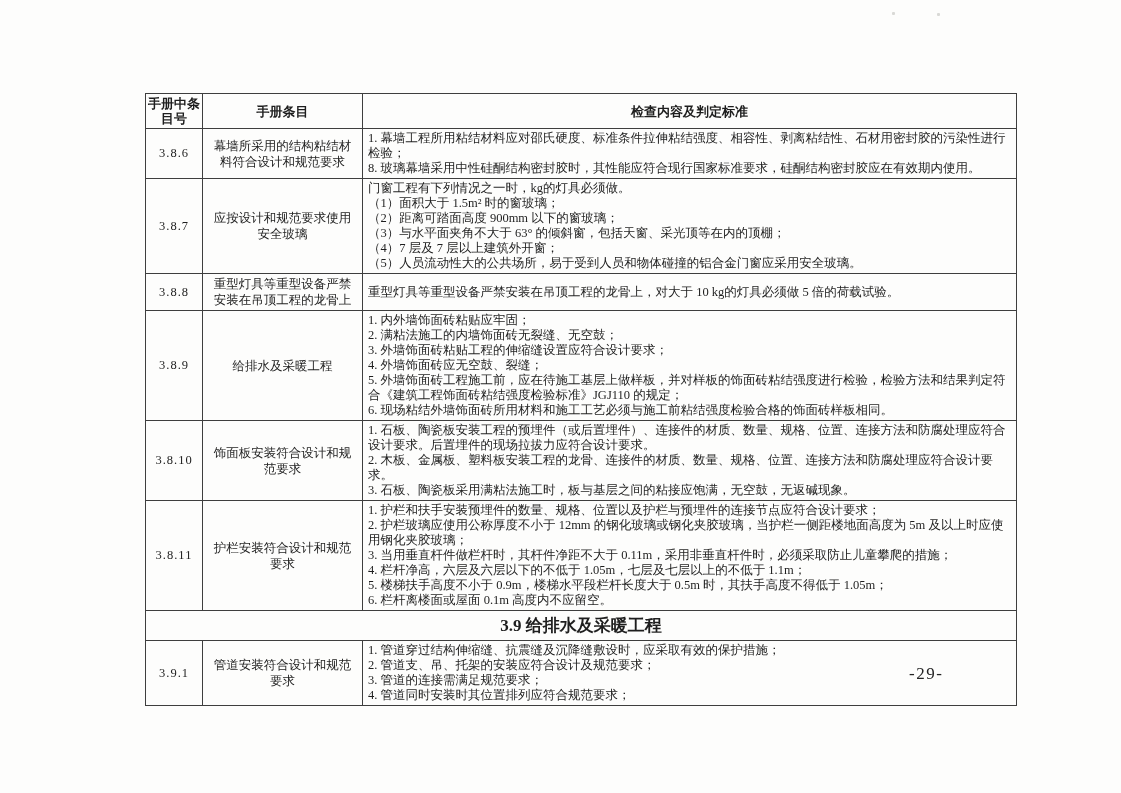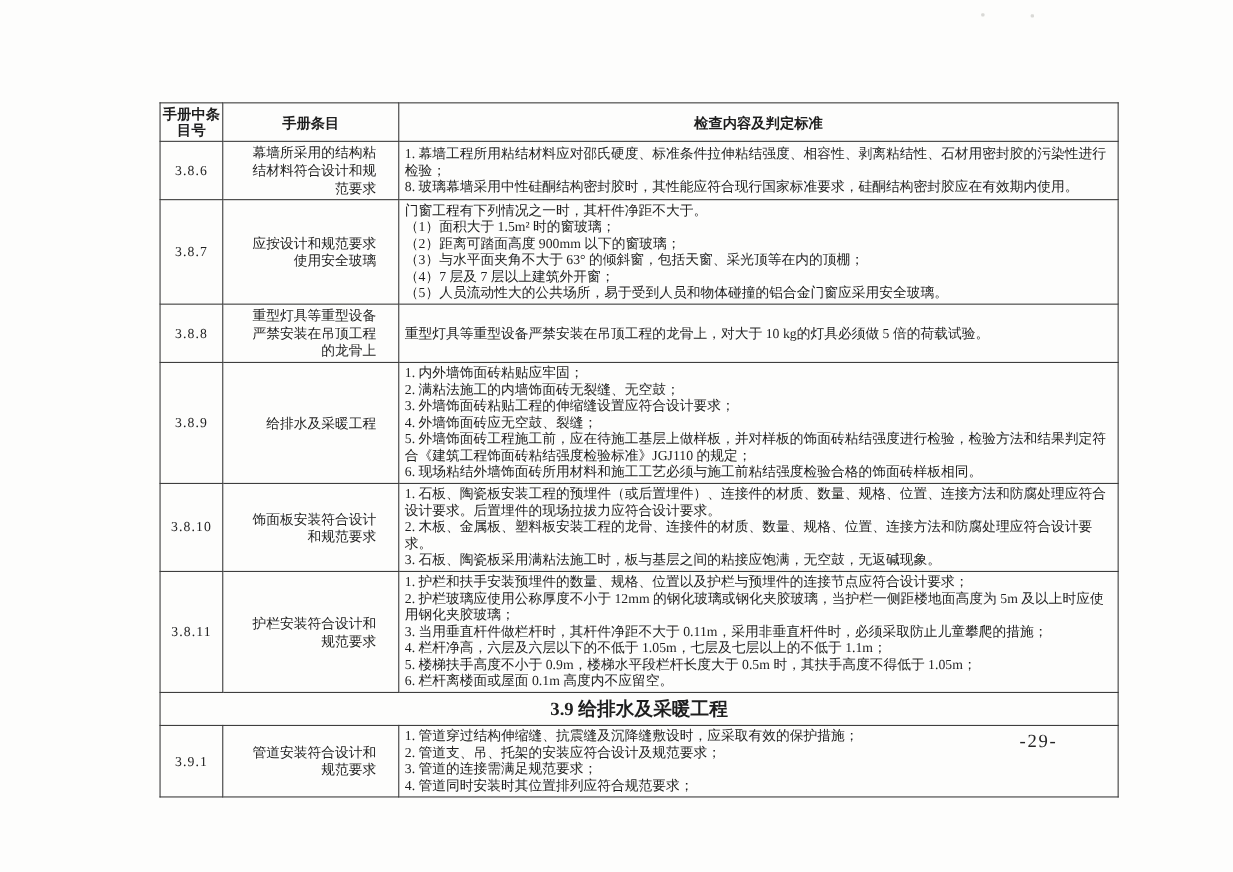--- a/index.html
+++ b/index.html
@@ -52,23 +52,23 @@
     padding: 2px 2px;
     height: 30px;
   }
   td.c1 {
     text-align: center;
     font-size: 12.5px;
     letter-spacing: 1px;
     padding: 1px;
   }
   td.c2 {
-    text-align: right;
+    text-align: center;
     line-height: 16px;
-    padding: 2px 20px;
+    padding: 2px 8px;
   }
   td.c3 {
     padding: 2px 4px 2px 5px;
     line-height: 15px;
   }
   td.c3 .line {
     
   }
   td.section-cell {
     text-align: center;
@@ -79,21 +79,20 @@
   }
   .page-number {
     position: absolute;
     left: 909px;
     top: 664px;
     width: 70px;
     font-size: 17px;
     letter-spacing: 1.5px;
     color: #242424;
     font-family: "Liberation Serif", "DejaVu Serif", serif;
-    text-align: center;
   }
 </style>
 </head>
 <body>
 
 <div class="page">
 
   <div class="speck" style="left:892px; top:12px;"></div>
   <div class="speck" style="left:937px; top:13px;"></div>
 
@@ -116,21 +115,21 @@
           <td class="c2">幕墙所采用的结构粘结材料符合设计和规范要求</td>
           <td class="c3">
             <div class="line">1. 幕墙工程所用粘结材料应对邵氏硬度、标准条件拉伸粘结强度、相容性、剥离粘结性、石材用密封胶的污染性进行检验；</div>
             <div class="line">8. 玻璃幕墙采用中性硅酮结构密封胶时，其性能应符合现行国家标准要求，硅酮结构密封胶应在有效期内使用。</div>
           </td>
         </tr>
         <tr>
           <td class="c1">3.8.7</td>
           <td class="c2">应按设计和规范要求使用安全玻璃</td>
           <td class="c3">
-            <div class="line">门窗工程有下列情况之一时，其杆件净距不大于。</div>
+            <div class="line">门窗工程有下列情况之一时，kg的灯具必须做。</div>
             <div class="line">（1）面积大于 1.5m² 时的窗玻璃；</div>
             <div class="line">（2）距离可踏面高度 900mm 以下的窗玻璃；</div>
             <div class="line">（3）与水平面夹角不大于 63° 的倾斜窗，包括天窗、采光顶等在内的顶棚；</div>
             <div class="line">（4）7 层及 7 层以上建筑外开窗；</div>
             <div class="line">（5）人员流动性大的公共场所，易于受到人员和物体碰撞的铝合金门窗应采用安全玻璃。</div>
           </td>
         </tr>
         <tr>
           <td class="c1">3.8.8</td>
           <td class="c2">重型灯具等重型设备严禁安装在吊顶工程的龙骨上</td>

